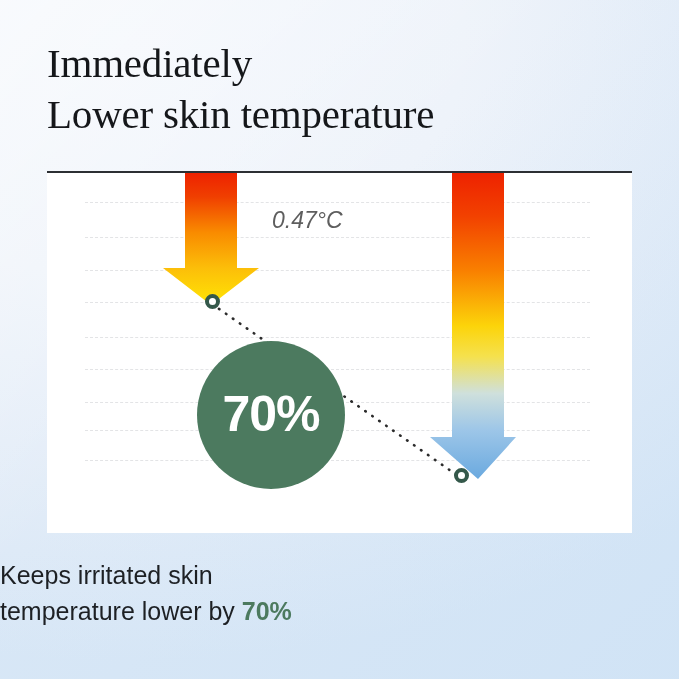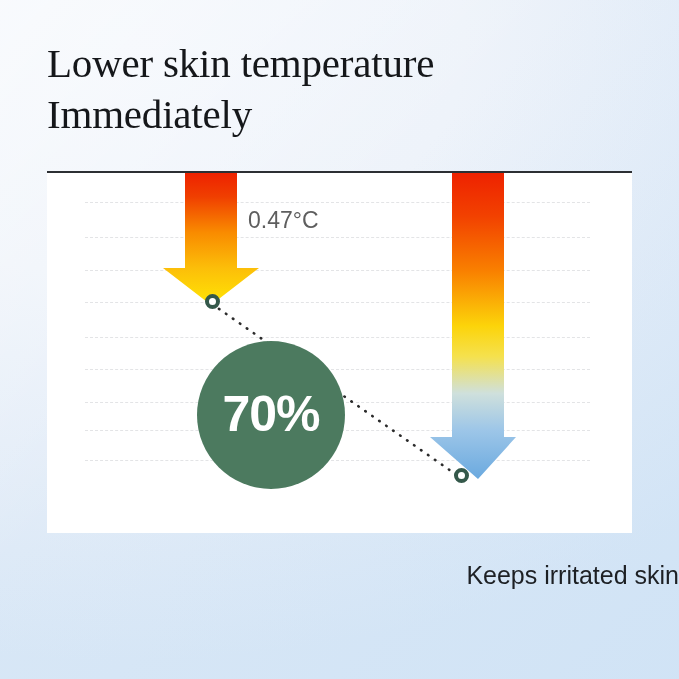--- a/index.html
+++ b/index.html
@@ -102,21 +102,21 @@
   }
 
   
   .temp-label {
     position: absolute;
     font-family: "Liberation Sans", sans-serif;
     font-size: 23px;
     white-space: nowrap;
     z-index: 5;
   }
-  .temp-label.left { left: 248px; top: 207px; color: #5e5e5e; }
+  .temp-label.left { left: 272px; top: 207px; color: #5e5e5e; font-style: italic; }
   .temp-label.right { left: 516px; top: 309px; color: #3b5349; }
 
   
   .pct-circle {
     position: absolute;
     left: 197px;
     top: 341px;
     width: 148px;
     height: 148px;
     border-radius: 50%;
@@ -135,41 +135,41 @@
     line-height: 1;
     margin-top: -2px;
   }
 
   
   .caption {
     position: absolute;
     left: 0;
     top: 557px;
     width: 679px;
-    text-align: right;
+    text-align: left;
     font-family: "Liberation Sans", sans-serif;
     font-size: 25px;
     line-height: 36px;
     color: #1d2024;
     z-index: 4;
   }
   .caption .c-line { display: block; }
   .caption .hl {
     color: #4c7a5f;
     font-weight: bold;
   }
 </style>
 </head>
 <body>
 
 <div id="page">
 
   <div class="heading">
+    <span class="line">Immediately</span>
     <span class="line">Lower skin temperature</span>
-    <span class="line">Immediately</span>
   </div>
 
   <div class="chart-panel">
 
     <div class="grid">
       <div class="gridline" style="top:29px"></div>
       <div class="gridline" style="top:64px"></div>
       <div class="gridline" style="top:97px"></div>
       <div class="gridline" style="top:129px"></div>
       <div class="gridline" style="top:164px"></div>
@@ -218,15 +218,16 @@
   <div class="marker" style="left:454px; top:468px;"></div>
 
   <div class="pct-circle">
     <span class="pct-text">70%</span>
   </div>
 
   <div class="temp-label left">0.47°C</div>
 
   <div class="caption">
     <span class="c-line">Keeps irritated skin</span>
+    <span class="c-line"><span>temperature lower by </span><span class="hl">70%</span></span>
   </div>
 
 </div>
 
 </body></html>

